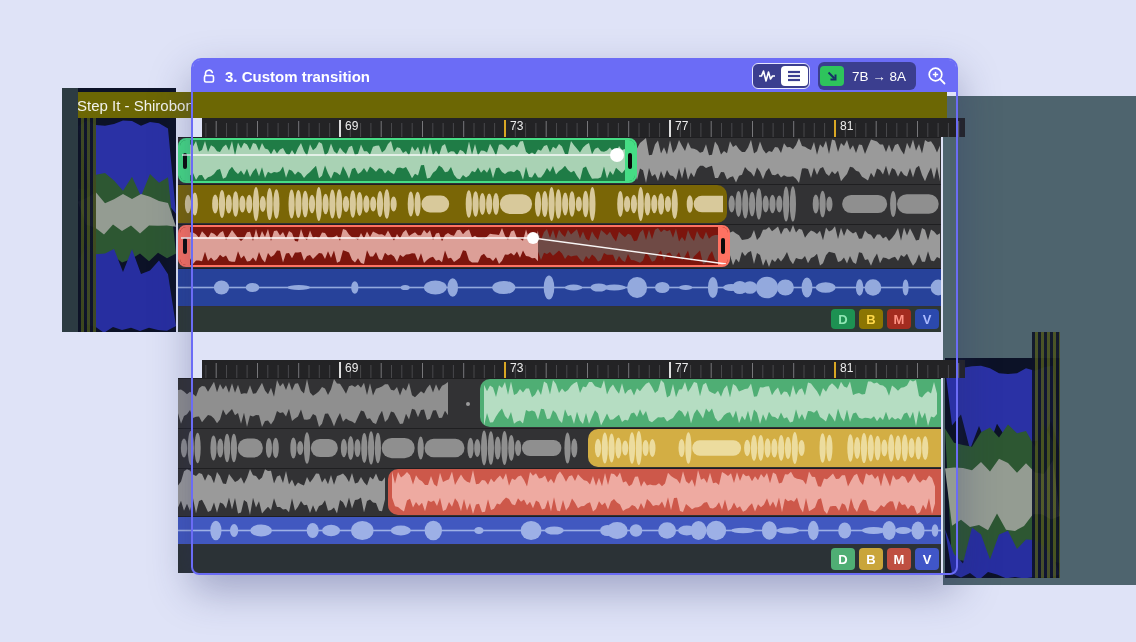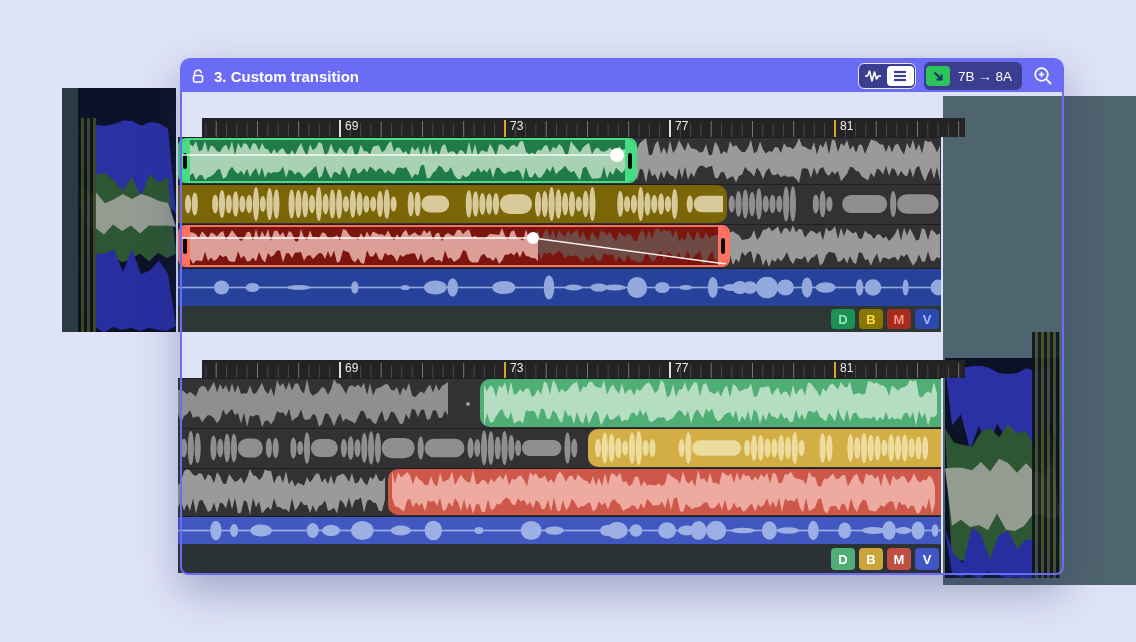--- a/index.html
+++ b/index.html
@@ -50,21 +50,21 @@
   
   .footer{position:absolute;left:178px;width:763px;z-index:6;}
   #footerT{top:307px;height:25px;background:#2d3834;}
   #footerB{top:545px;height:28px;background:#2b3236;}
   .stemBtn{position:absolute;width:24px;border:none;border-radius:4px;font-family:"Liberation Sans",sans-serif;
            font-size:13px;font-weight:bold;line-height:1;cursor:pointer;padding:0;}
   #footerT .stemBtn{top:2px;height:20px;}
   #footerB .stemBtn{top:3px;height:22px;}
   .sb0{left:653px;} .sb1{left:681px;} .sb2{left:709px;} .sb3{left:737px;}
   
-  .panel{position:absolute;left:180px;top:58px;width:884px;height:517px;border:2px solid #6b6cf6;
+  .panel{position:absolute;left:191px;top:58px;width:767px;height:517px;border:2px solid #6b6cf6;
          border-radius:10px 10px 8px 8px;box-shadow:0 16px 40px rgba(44,48,110,.35);z-index:10;
          pointer-events:none;box-sizing:border-box;}
   .panelHeader{position:absolute;left:0;right:0;top:0;height:32px;background:#6b6cf6;
                border-radius:7px 7px 0 0;display:flex;align-items:center;padding:0 8px;
                pointer-events:auto;box-sizing:border-box;}
   .htitle{color:#fff;font-size:15px;font-weight:600;margin-left:8px;}
   .hspacer{flex:1;}
   .icon{display:inline-flex;align-items:center;justify-content:center;}
   .toggleGroup{display:flex;align-items:center;background:#3b3e8f;border:1px solid #e6e6ff;
                border-radius:6px;padding:1px;height:22px;margin-right:8px;}
@@ -94,20 +94,23 @@
       </svg></div>
   <div class="deckR"><svg id="deckRsvg" width="115" height="248" viewBox="0 0 115 248">
         <rect x="0" y="28" width="115" height="220" fill="#0c1227"></rect>
         <path d="M0.0,37.1 L9.0,36.5 L18.0,37.7 L27.0,36.2 L36.0,35.7 L45.0,38.3 L54.0,43.3 L63.0,44.1 L72.0,43.3 L81.0,38.3 L90.0,40.7 L99.0,37.2 L108.0,35.8 L115.0,121.4 L106.0,91.0 L97.0,110.9 L88.0,111.1 L79.0,124.8 L70.0,119.9 L61.0,108.0 L52.0,93.8 L43.0,118.4 L34.0,96.0 L25.0,119.4 L16.0,84.5 L7.0,95.5 Z" fill="#2a31a5"></path>
         <path d="M0.0,98.6 L9.0,112.8 L18.0,114.9 L27.0,116.8 L36.0,102.2 L45.0,97.6 L54.0,107.5 L63.0,94.4 L72.0,103.3 L81.0,101.0 L90.0,117.1 L99.0,94.0 L108.0,112.1 L115.0,233.1 L106.0,230.9 L97.0,238.9 L88.0,229.5 L79.0,230.1 L70.0,236.6 L61.0,221.9 L52.0,238.7 L43.0,230.9 L34.0,232.5 L25.0,232.2 L16.0,230.2 L7.0,234.9 Z" fill="#2d5732"></path>
         <path d="M0.0,138.5 L9.0,137.4 L18.0,138.0 L27.0,140.2 L36.0,132.0 L45.0,141.5 L54.0,128.8 L63.0,133.1 L72.0,142.8 L81.0,133.3 L90.0,142.6 L99.0,143.9 L108.0,130.3 L115.0,186.0 L106.0,189.6 L97.0,184.3 L88.0,184.3 L79.0,196.0 L70.0,200.9 L61.0,199.7 L52.0,183.4 L43.0,200.3 L34.0,194.9 L25.0,197.0 L16.0,189.7 L7.0,195.8 Z" fill="#949c92"></path>
         <path d="M0.0,199.2 L9.0,223.9 L18.0,233.5 L27.0,197.4 L36.0,204.4 L45.0,229.4 L54.0,204.6 L63.0,200.7 L72.0,218.9 L81.0,209.4 L90.0,210.0 L99.0,216.2 L108.0,227.7 L115.0,244.3 L106.0,247.2 L97.0,246.9 L88.0,247.3 L79.0,248.4 L70.0,247.1 L61.0,248.3 L52.0,244.6 L43.0,242.1 L34.0,249.8 L25.0,243.1 L16.0,247.6 L7.0,243.6 Z" fill="#272ea0"></path>
       </svg></div>
   <div class="stripesL"></div>
 
+  <div class="tbar" id="tbarTop">
+    <span class="tx">Step It - Shirobon</span>
+  </div>
   <div class="stripesR"></div>
 
   <div class="ruler" id="rulerT"><svg id="rulT" width="763" height="19" viewBox="0 0 763 19">
         <line x1="3.9" y1="5" x2="3.9" y2="19" stroke="#48484b" stroke-width="1"></line>
         <line x1="14.2" y1="3" x2="14.2" y2="19" stroke="#77777a" stroke-width="1"></line>
         <line x1="24.5" y1="5" x2="24.5" y2="19" stroke="#48484b" stroke-width="1"></line>
         <line x1="34.8" y1="5" x2="34.8" y2="19" stroke="#48484b" stroke-width="1"></line>
         <line x1="45.1" y1="5" x2="45.1" y2="19" stroke="#48484b" stroke-width="1"></line>
         <line x1="55.5" y1="3" x2="55.5" y2="19" stroke="#77777a" stroke-width="1"></line>
         <line x1="65.8" y1="5" x2="65.8" y2="19" stroke="#48484b" stroke-width="1"></line>

